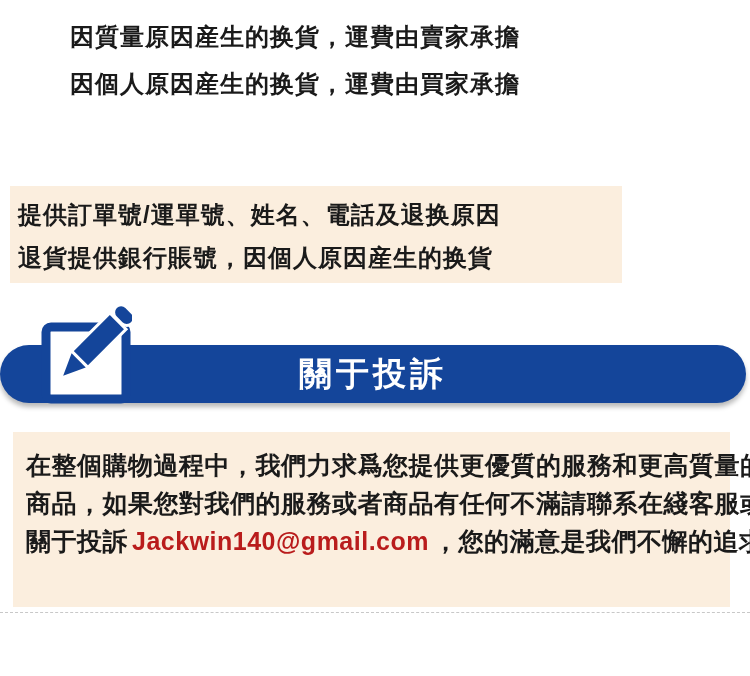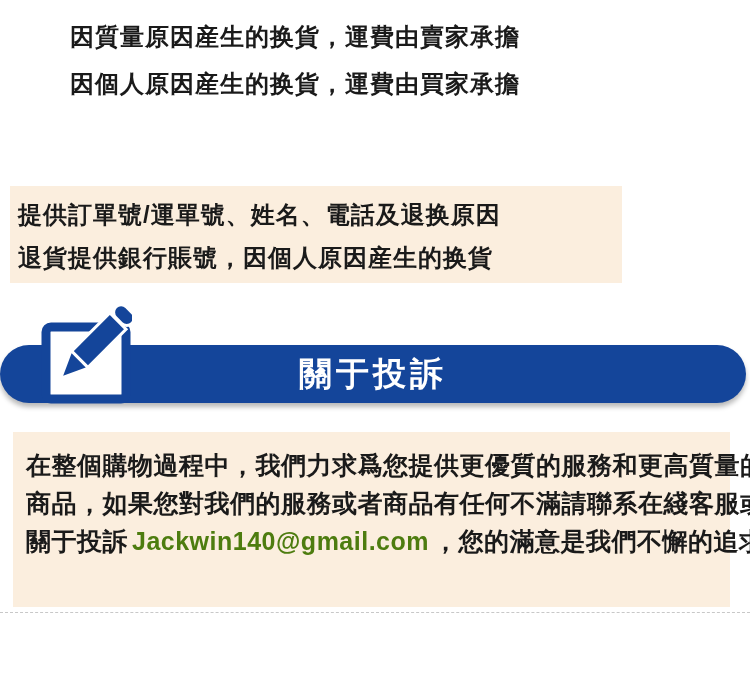--- a/index.html
+++ b/index.html
@@ -55,21 +55,21 @@
     width:717px;height:175px;
     background:#fbeede;
     box-sizing:border-box;
     padding:14px 12px 0 13px;
   }
   .complaint-box .body-line{
     font-size:25px;font-weight:700;letter-spacing:0.5px;
     line-height:38px;white-space:nowrap;color:#1a1a1a;
   }
   .email-link{
-    color:#4d7c0f;
+    color:#b91c1c;
     padding:0 4px;
   }
   .bottom-dashed{
     position:absolute;left:0;top:612px;width:750px;height:0;
     border-top:1px dashed #c8c8c8;
   }
 </style>
 </head>
 <body>
 

